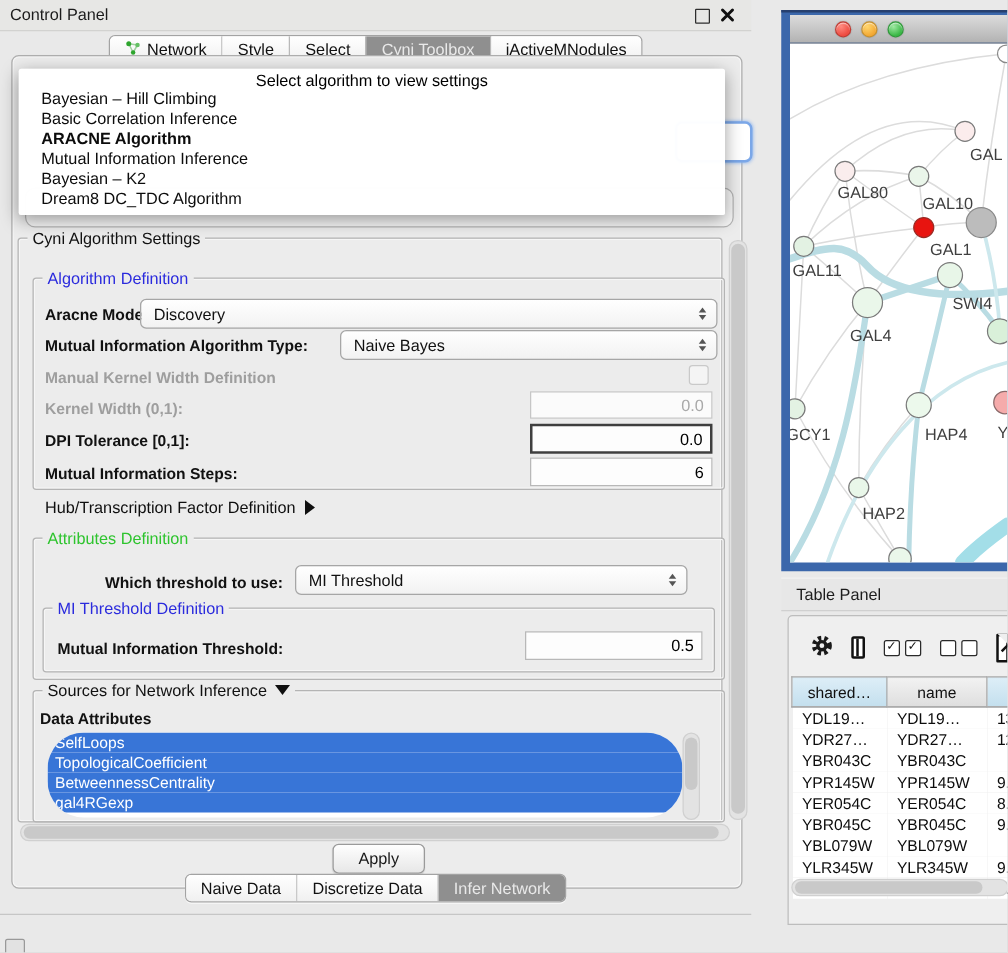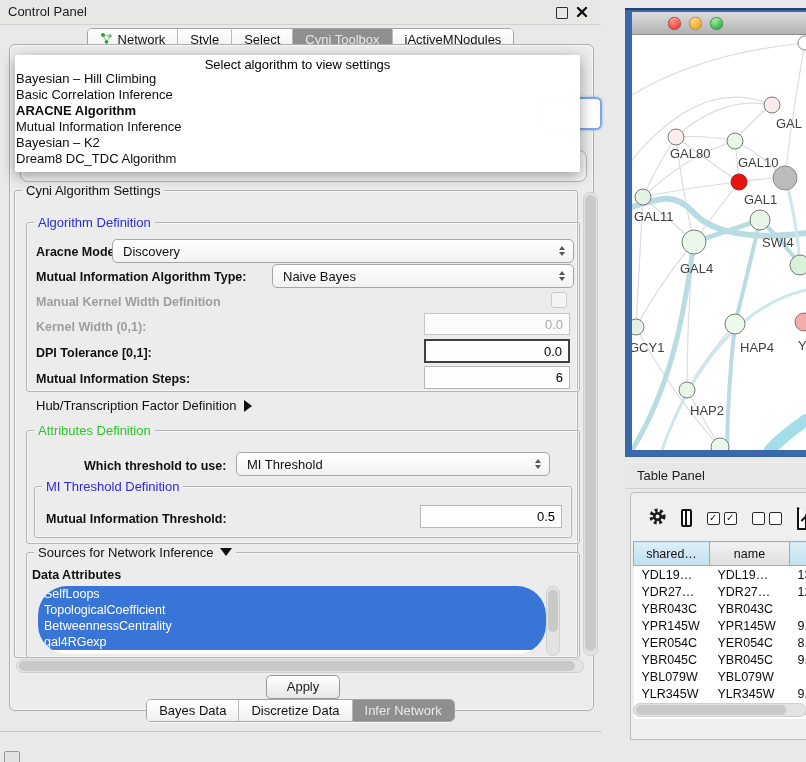--- a/index.html
+++ b/index.html
@@ -29,21 +29,21 @@
 
   
   #frag-combo{left:540px;top:97px;width:58px;height:29px;border:2px solid #7ba7e8;border-radius:6px;background:#fff;
               box-shadow:0 0 3px #8cb4ef;}
   #frag-field{left:20px;top:150px;width:565px;height:30px;border:1px solid #b5b5b5;border-radius:8px;background:#f6f6f6;}
 
   
   #algo-popup{left:15px;top:55px;width:565px;height:117px;background:rgba(255,255,255,.98);border-radius:2px;
               box-shadow:0 4px 14px rgba(0,0,0,.38);z-index:30;}
   #algo-popup-header{text-align:center;color:#000000;font-size:13px;padding-top:2px;height:14px;}
-  .algo-item{height:16px;line-height:16px;padding-left:1px;font-size:13px;color:#0c0c0c;}
+  .algo-item{height:16px;line-height:16px;padding-left:18px;font-size:13px;color:#0c0c0c;}
   .algo-item.bold{font-weight:bold;}
 
   
   .groupbox{border:1px solid #b4b4b4;border-radius:3px;box-shadow:inset 0 0 0 1px #f6f6f6;}
   .grouplabel{position:absolute;background:#ececec;padding:0 4px;font-size:13px;line-height:13px;}
 
   
   .vtrack{background:#e3e3e3;border:1px solid #d0d0d0;border-radius:7px;}
   .vthumb{position:absolute;left:1px;right:1px;background:#c9c9c9;border-radius:6px;}
   .htrack{background:#e3e3e3;border:1px solid #d0d0d0;border-radius:7px;}
@@ -255,21 +255,21 @@
 
     <div class="abs htrack" style="left:16px;top:659px;width:566px;height:12px;">
       <div class="hthumb" style="left:2px;width:556px;"></div>
     </div>
 
     <div class="abs" id="apply-btn">Apply</div>
 
     <div class="abs" id="bottom-tabs-wrap">
       <div class="segbar" id="bottom-tabs">
           <div class="seg">
-            <span>Bayes Data</span>
+            <span>Naive Data</span>
           </div>
           <div class="seg">
             <span>Discretize Data</span>
           </div>
           <div class="seg sel">
             <span>Infer Network</span>
           </div>
         </div>
     </div>
   </div>

